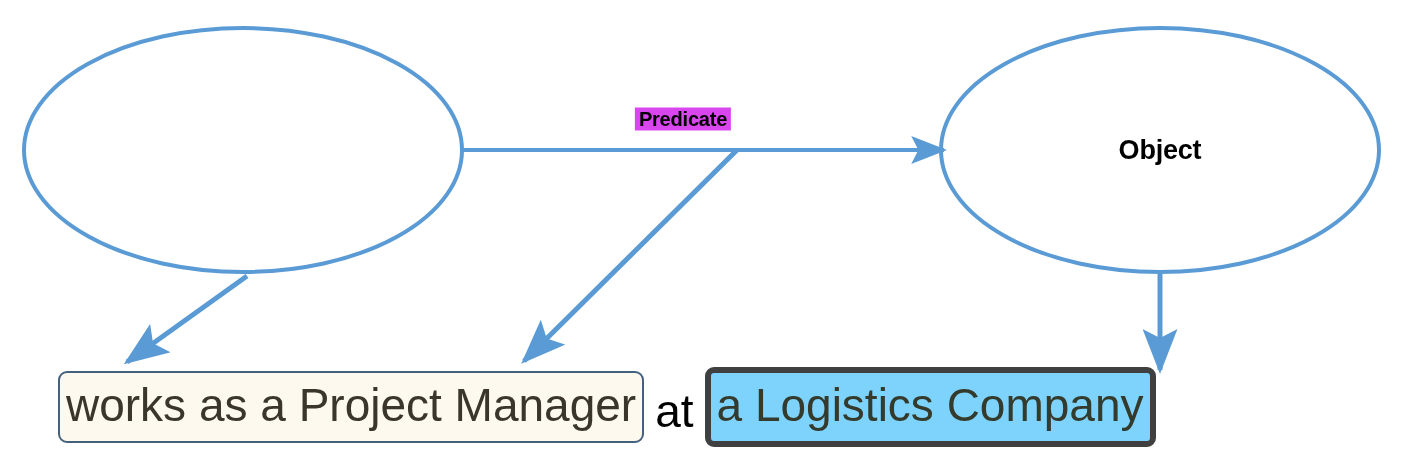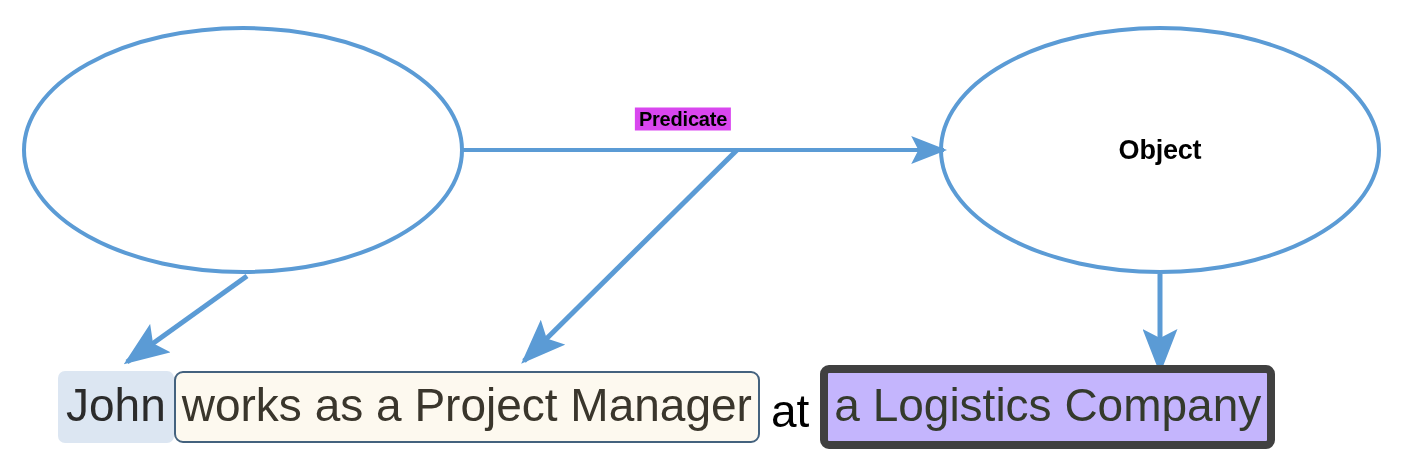--- a/index.html
+++ b/index.html
@@ -85,22 +85,22 @@
     border: 2px solid transparent;
     color: #2b2b2b;
   }
   .token.predicate-span {
     background: #fdf9ef;
     border: 2px solid #44627e;
     border-radius: 9px;
     color: #3a362c;
   }
   .token.object-span {
-    background: #c4b5fd;
-    border: 8px solid #404040;
+    background: #7dd3fc;
+    border: 6px solid #404040;
     border-radius: 9px;
     color: #343a2c;
   }
   .token.plain {
     background: transparent;
     border: 2px solid transparent;
     color: #000000;
     padding-left: 9px;
     padding-right: 9px;
     margin-top: 12px;
@@ -130,19 +130,18 @@
 
     <line x1="1160" y1="274" x2="1160" y2="370" stroke="#5b9bd5" stroke-width="5" marker-end="url(#arrowhead)"></line>
   </svg>
 
 
   <div class="node-label" id="object-label">Object</div>
 
   <div id="predicate-label">Predicate</div>
 
   <div id="sentence">
-    <span class="token subject-span">John</span>
     <span class="token predicate-span">works as a Project Manager</span>
     <span class="token plain">at</span>
     <span class="token object-span">a Logistics Company</span>
   </div>
 
 </div>
 
 </body></html>

